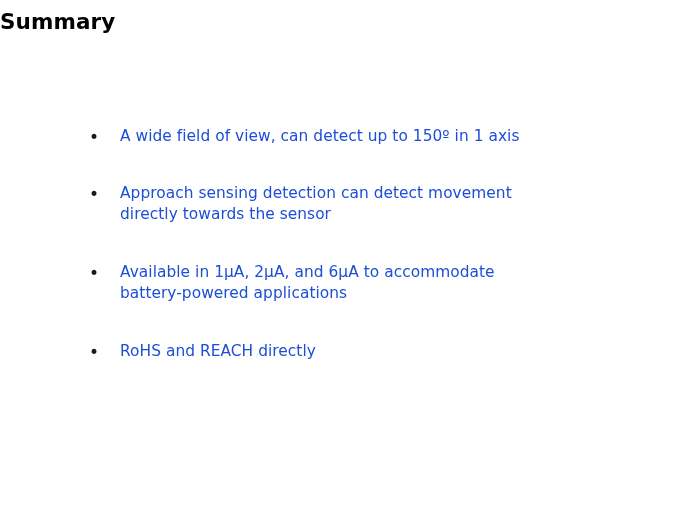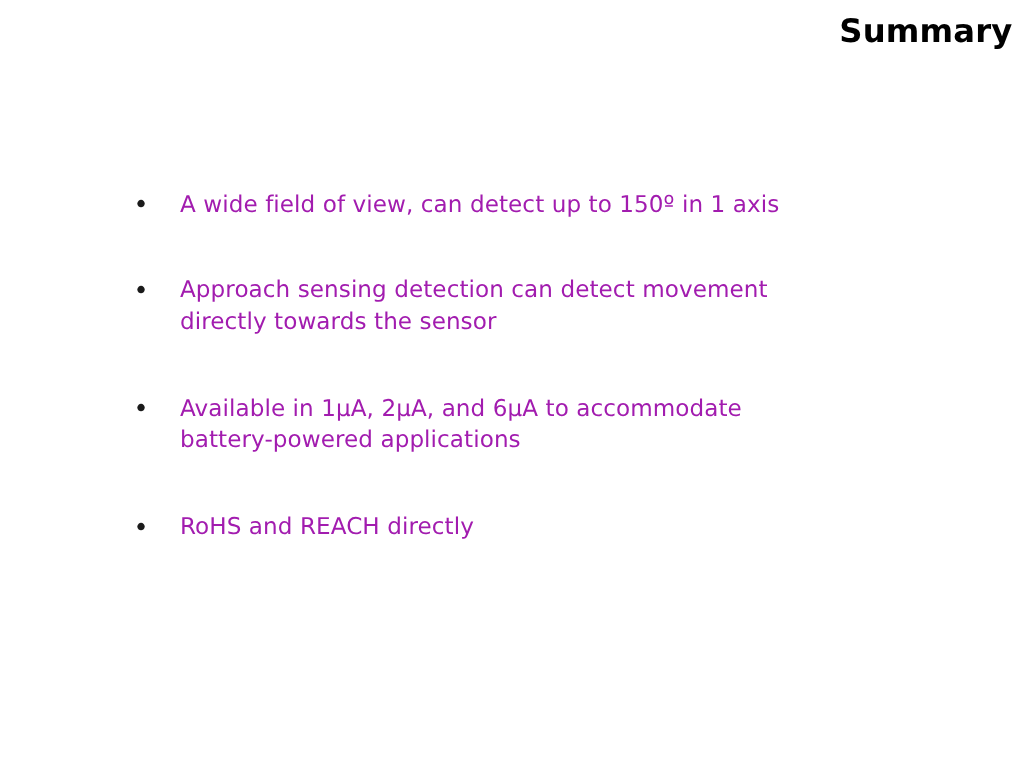--- a/index.html
+++ b/index.html
@@ -19,21 +19,21 @@
     width: 675px;
     height: 506px;
     background: #ffffff;
     box-sizing: border-box;
   }
   .slide-title {
     position: absolute;
     left: 0;
     top: 9px;
     width: 675px;
-    text-align: right;
+    text-align: left;
     font-family: "DejaVu Sans", sans-serif;
     font-size: 21.5px;
     font-weight: bold;
     letter-spacing: 0.1px;
     color: #000000;
     line-height: 26px;
   }
   .bullet-list {
     position: absolute;
     left: 86px;
@@ -56,21 +56,21 @@
     font-size: 17px;
     line-height: 22px;
     color: #1a1a1a;
     user-select: none;
   }
   .bullet-text {
     display: block;
     font-family: "DejaVu Sans", sans-serif;
     font-size: 15.4px;
     line-height: 21.5px;
-    color: #a21caf;
+    color: #1d4ed8;
     white-space: pre-line;
     letter-spacing: 0.05px;
   }
 </style>
 </head>
 <body>
 
 <div class="slide">
 
   <div class="slide-title">Summary</div>

